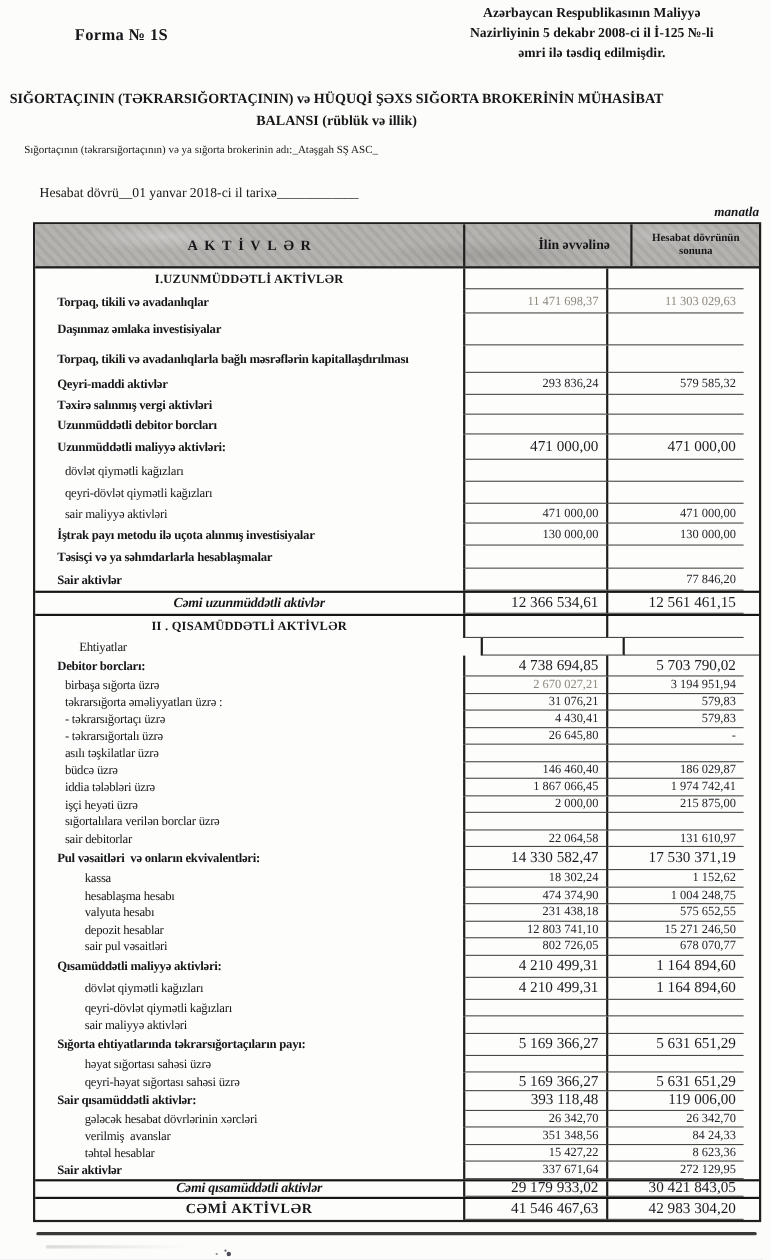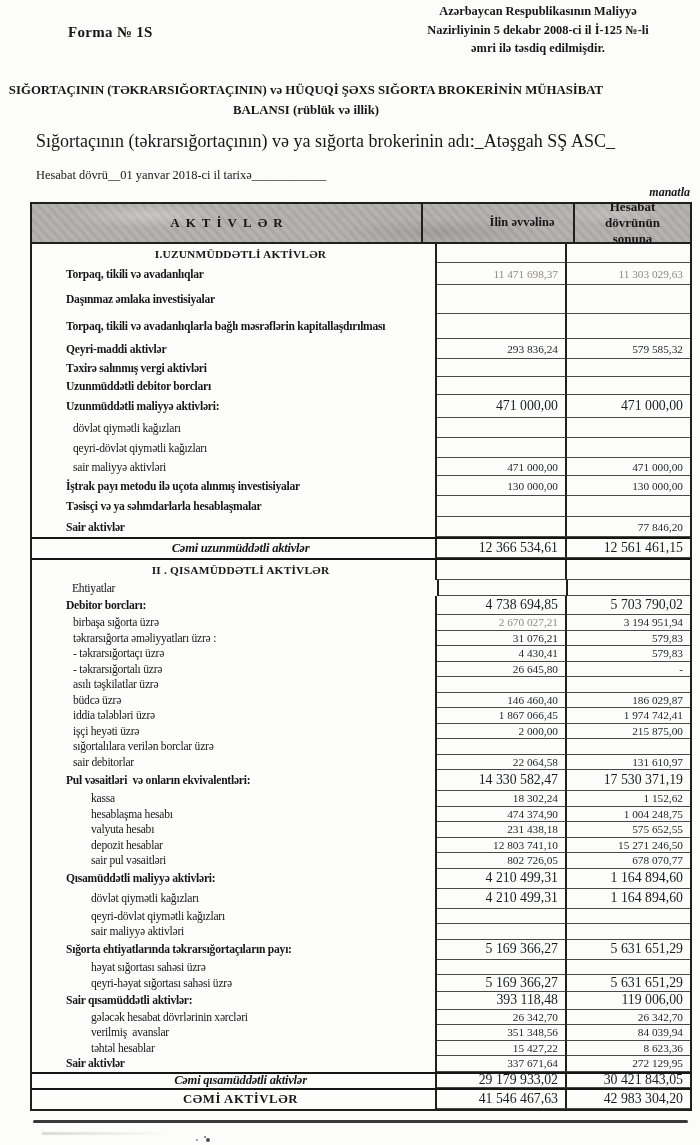--- a/index.html
+++ b/index.html
@@ -18,21 +18,21 @@
   }
   .approval{
     position:absolute;left:378px;top:2px;width:320px;
     font-size:12.4px;font-weight:700;line-height:1.5;
     text-align:center;white-space:pre-line;
   }
   .title{
     position:absolute;left:0;top:80px;width:612px;
     text-align:center;font-size:12.8px;font-weight:700;line-height:1.6;
   }
-  .insurer{position:absolute;left:36px;top:131px;font-size:18px;}
+  .insurer{position:absolute;left:22px;top:131px;font-size:10px;}
   .period{position:absolute;left:36px;top:168px;font-size:12.4px;}
   .manat{
     position:absolute;right:10px;top:185px;
     font-size:12px;font-weight:700;font-style:italic;
   }
   
   .tbl{
     position:absolute;left:30px;top:202px;width:662px;
     border:2px solid #1f1f1f;
     box-sizing:border-box;
@@ -47,23 +47,23 @@
       radial-gradient(ellipse 150px 20px at 62% 75%, rgba(0,0,0,.10), transparent 70%),
       radial-gradient(ellipse 90px 16px at 88% 25%, rgba(255,255,255,.18), transparent 70%),
       repeating-linear-gradient(47deg, rgba(0,0,0,.045) 0 3px, rgba(255,255,255,.04) 3px 7px);
   }
   .th{
     display:flex;align-items:center;justify-content:center;
     font-weight:700;text-align:center;box-sizing:border-box;line-height:1.25;
   }
   .th-a{width:391px;border-right:2px solid #1f1f1f;font-size:13px;letter-spacing:6px;padding-left:6px;}
   .th-b{width:152px;border-right:2px solid #1f1f1f;font-size:12.5px;padding-left:48px;}
-  .th-c{width:115px;font-size:13px;padding:2px 10px;}
+  .th-c{width:115px;font-size:10px;padding:2px 10px;}
   .tb .row{
-    display:flex;height:15.5px;box-sizing:border-box;justify-content:flex-end;
+    display:flex;height:15.5px;box-sizing:border-box;
   }
   .lbl{
     width:391px;box-sizing:border-box;
     border-right:2px solid #1f1f1f;
     display:flex;align-items:center;
     padding-left:20px;
     font-size:11.6px;letter-spacing:-0.25px;
     white-space:pre;overflow:hidden;
   }
   .v{
@@ -365,21 +365,21 @@
           <div class="v v2 big">119 006,00</div>
         </div>
         <div class="row r-sub2">
           <div class="lbl">gələcək hesabat dövrlərinin xərcləri</div>
           <div class="v v1">26 342,70</div>
           <div class="v v2">26 342,70</div>
         </div>
         <div class="row r-sub2">
           <div class="lbl">verilmiş  avanslar</div>
           <div class="v v1">351 348,56</div>
-          <div class="v v2">84 039,94</div>
+          <div class="v v2">84 24,33</div>
         </div>
         <div class="row r-sub2">
           <div class="lbl">təhtəl hesablar</div>
           <div class="v v1">15 427,22</div>
           <div class="v v2">8 623,36</div>
         </div>
         <div class="row r-item">
           <div class="lbl">Sair aktivlər</div>
           <div class="v v1">337 671,64</div>
           <div class="v v2">272 129,95</div>

